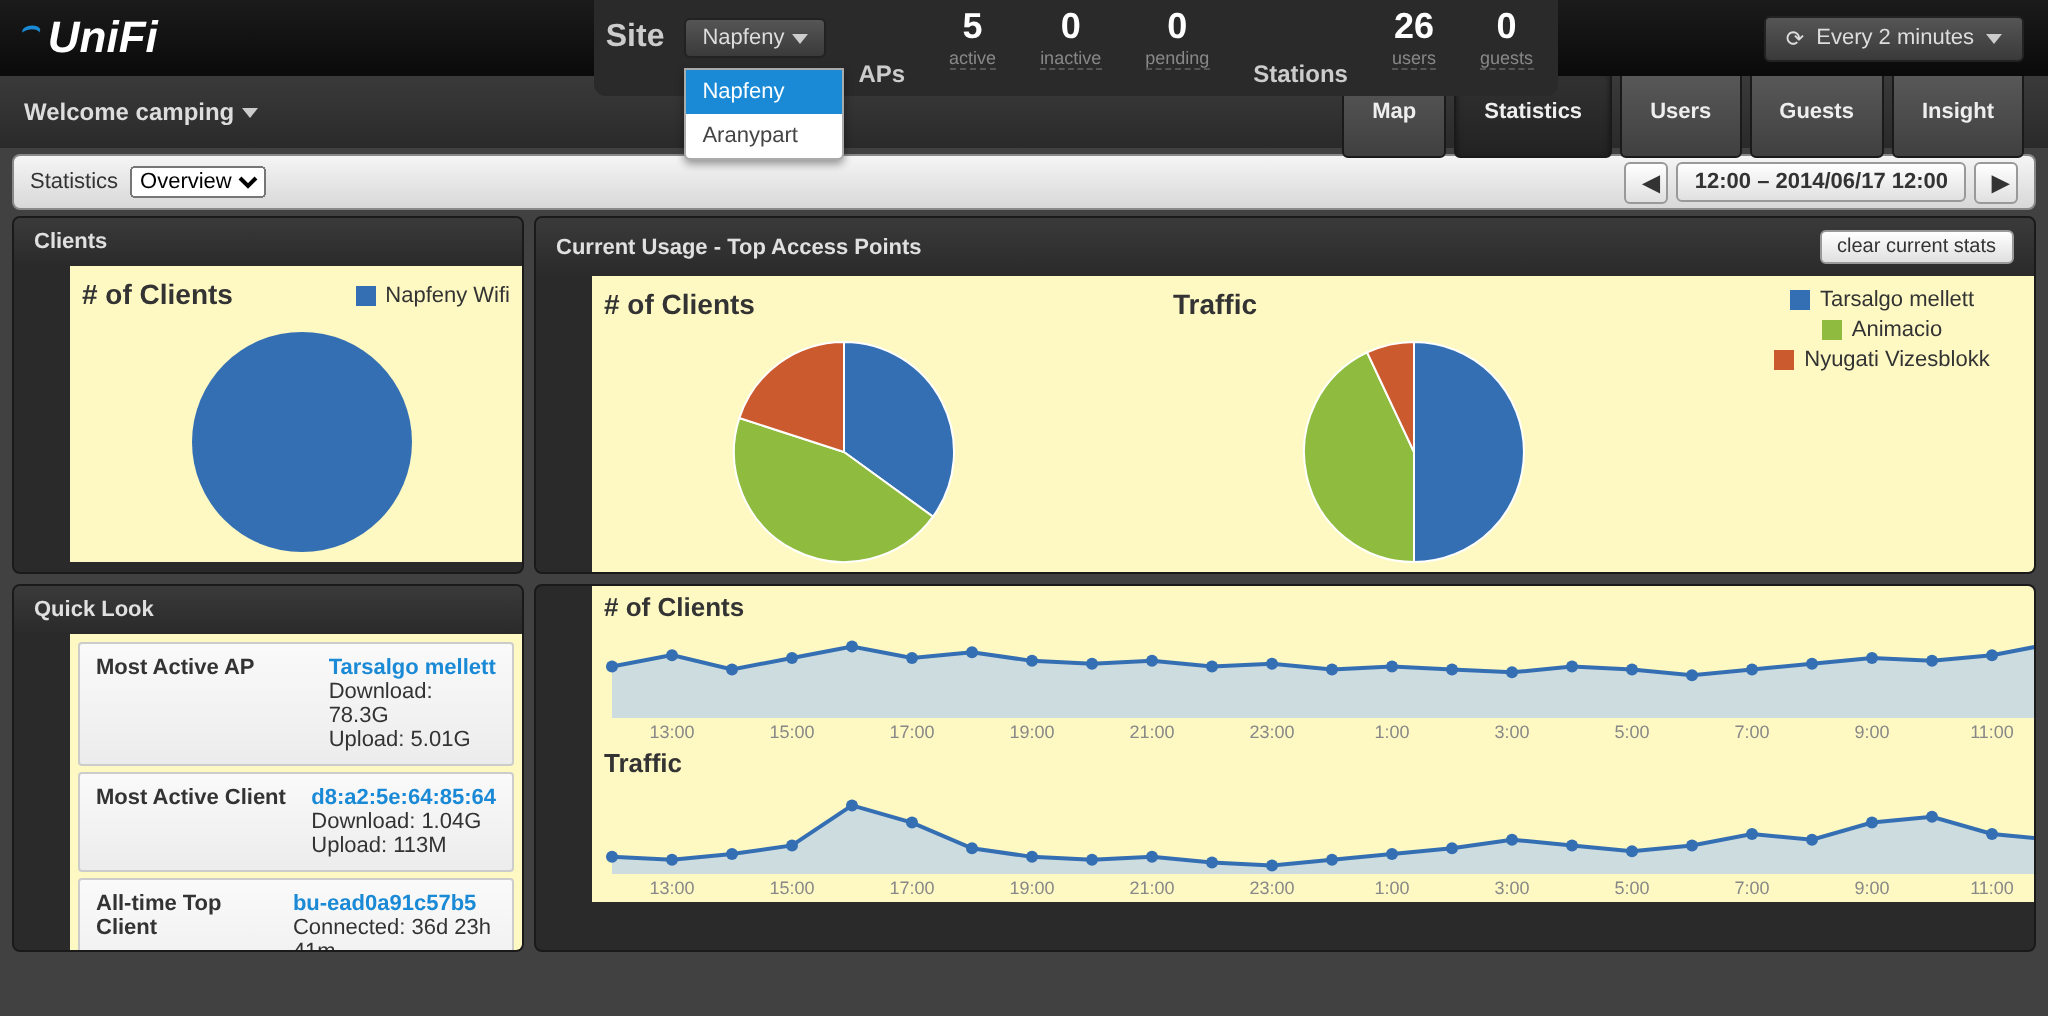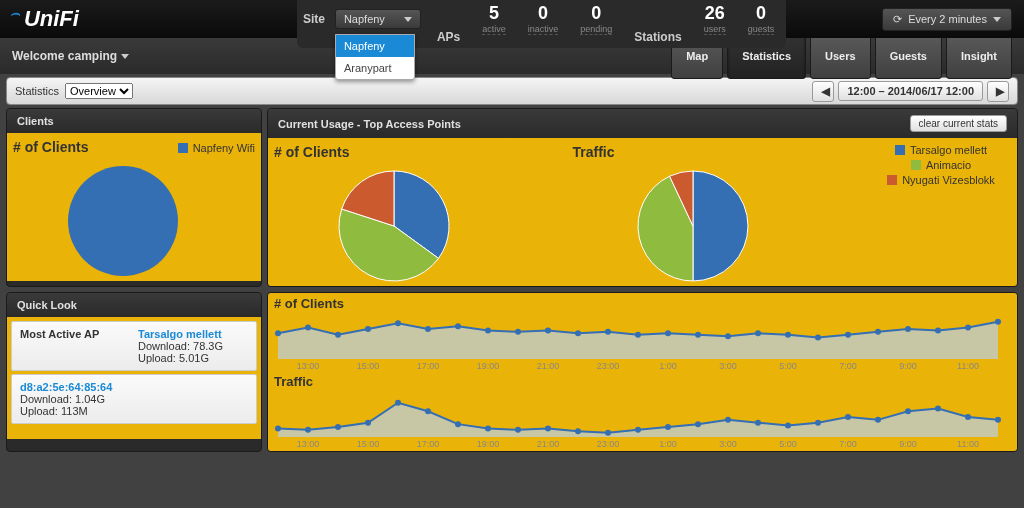--- a/index.html
+++ b/index.html
@@ -25,31 +25,31 @@
 .logo-wifi { color: #1a8ad6; font-size: 15px; position: relative; top: -6px; left: -2px; }
 .site-area {
   margin-left: 210px;
   background: #2a2a2a;
   border-radius: 6px;
   padding: 4px 6px;
   display: flex;
   align-items: center;
   gap: 10px;
 }
-.site-label { color: #ccc; font-weight: bold; font-size: 12px; }
+.site-label { color: #ccc; font-weight: bold; font-size: 16px; }
 .site-select {
   background: linear-gradient(#555,#3a3a3a);
   border: 1px solid #222;
   border-radius: 3px;
   padding: 3px 8px;
   color: #ddd;
   font-size: 11px;
   display: flex;
   align-items: center;
-  gap: 19px;
+  gap: 4px;
   position: relative;
 }
 .site-dropdown {
   position: absolute;
   top: 24px;
   left: -1px;
   background: #fff;
   border: 1px solid #aaa;
   border-radius: 0 0 3px 3px;
   width: 80px;
@@ -136,22 +136,23 @@
 .panel-header {
   background: linear-gradient(#3a3a3a,#2a2a2a);
   color: #e0e0e0;
   font-weight: bold;
   font-size: 11px;
   padding: 6px 10px;
   display: flex;
   align-items: center;
 }
 .panel-body {
-  background: #eab308;
+  background: #fef9c3;
   padding: 6px;
+  margin-left: 28px;
 }
 .clearbtn {
   margin-left: auto;
   background: linear-gradient(#fff,#e0e0e0);
   border: 1px solid #999;
   border-radius: 3px;
   padding: 2px 8px;
   font-size: 10px;
   color: #333;
   cursor: pointer;
@@ -298,34 +299,44 @@
               <div class="legend-swatch" style="background:#cb5a2e"></div>
               <span>Nyugati Vizesblokk</span>
             </div>
         </div>
       </div>
     </div>
   </div>
 
   <div class="panel">
     <div class="panel-header">Quick Look</div>
-    <div class="panel-body" style="height:122px;padding:4px">
+    <div class="panel-body" style="height:158px;padding:4px">
       <div class="ql-row">
         <div class="ql-label">Most Active AP</div>
         <div class="ql-data">
           <div class="link">Tarsalgo mellett</div>
           <div>Download: 78.3G</div>
           <div>Upload: 5.01G</div>
         </div>
       </div>
       <div class="ql-row">
+        <div class="ql-label">Most Active Client</div>
         <div class="ql-data">
           <div class="link">d8:a2:5e:64:85:64</div>
           <div>Download: 1.04G</div>
           <div>Upload: 113M</div>
+        </div>
+      </div>
+      <div class="ql-row">
+        <div class="ql-label">All-time Top Client</div>
+        <div class="ql-data">
+          <div class="link">bu-ead0a91c57b5</div>
+          <div>Connected: 36d 23h 41m</div>
+          <div>Download: 53.8G</div>
+
         </div>
       </div>
     </div>
   </div>
 
   <div class="panel">
     <div class="panel-body" style="height:158px;padding:0">
       <div class="recent-chart-title"># of Clients</div>
       <svg id="area1" width="740" height="60">
           <path d="M10,22.285714285714285 L40,16.571428571428573 L70,23.714285714285715 L100,18 L130,12.285714285714285 L160,18 L190,15.142857142857146 L220,19.428571428571427 L250,20.857142857142854 L280,19.428571428571427 L310,22.285714285714285 L340,20.857142857142854 L370,23.714285714285715 L400,22.285714285714285 L430,23.714285714285715 L460,25.142857142857146 L490,22.285714285714285 L520,23.714285714285715 L550,26.571428571428573 L580,23.714285714285715 L610,20.857142857142854 L640,18 L670,19.428571428571427 L700,16.571428571428573 L730,10.857142857142854 L730,48 L10,48 Z" fill="#b8d0ea" opacity="0.7"></path>

